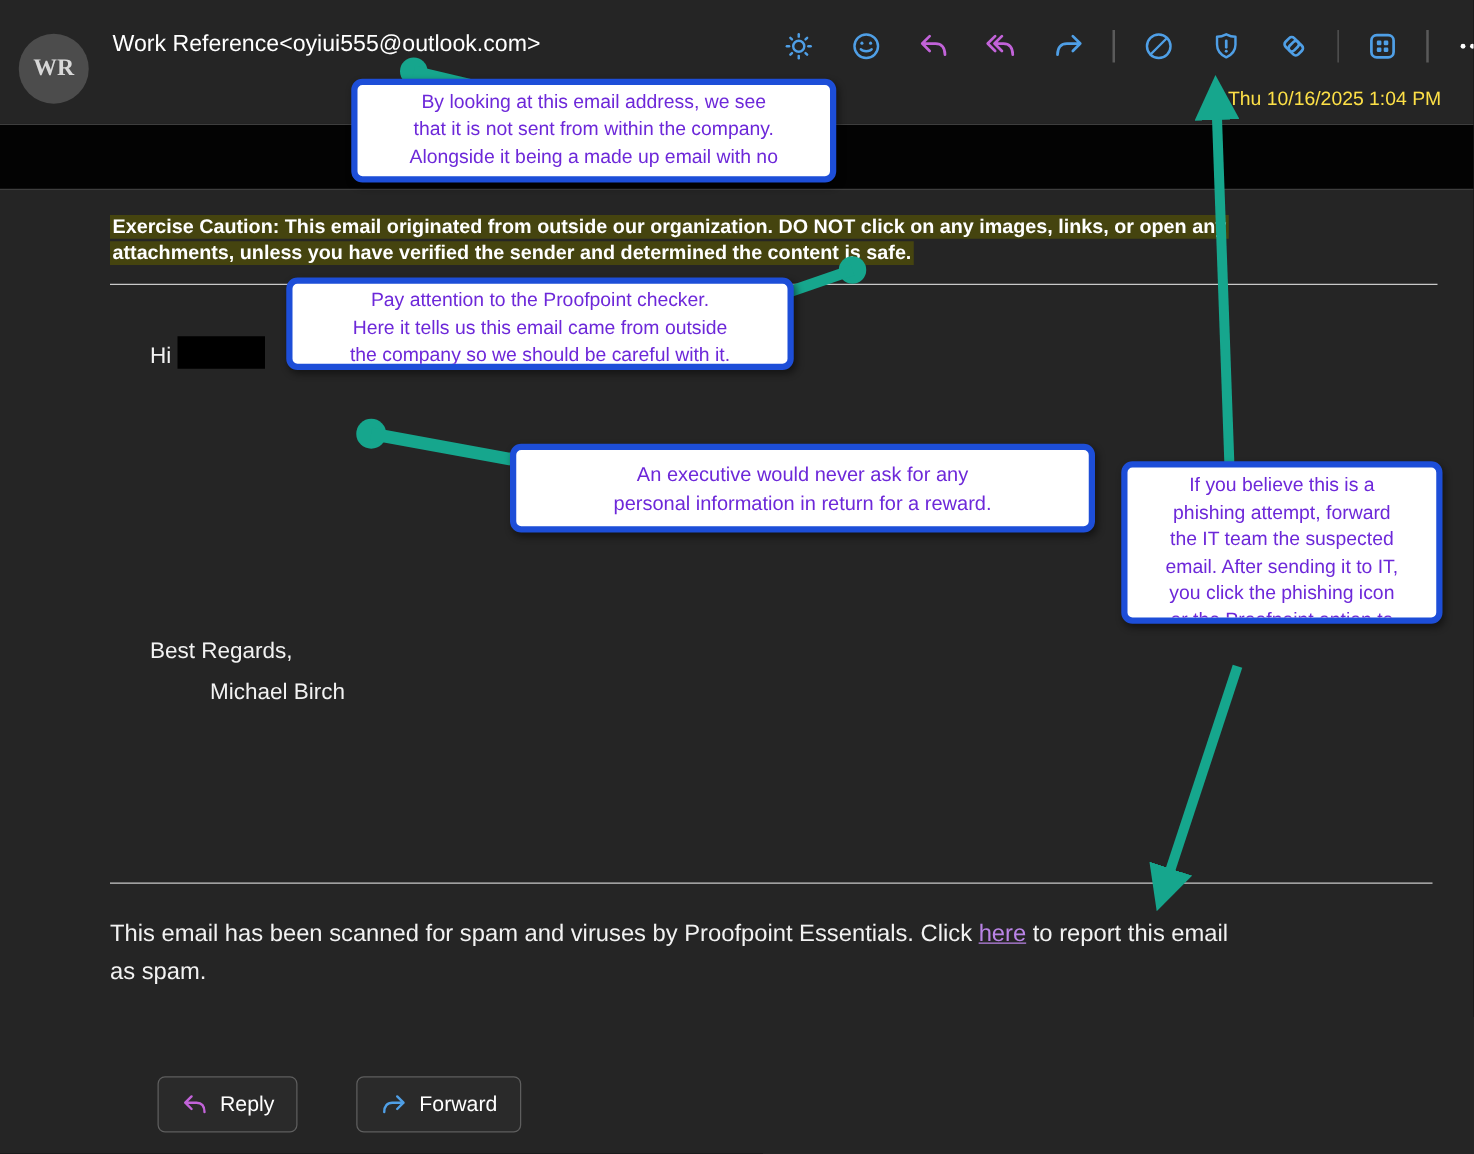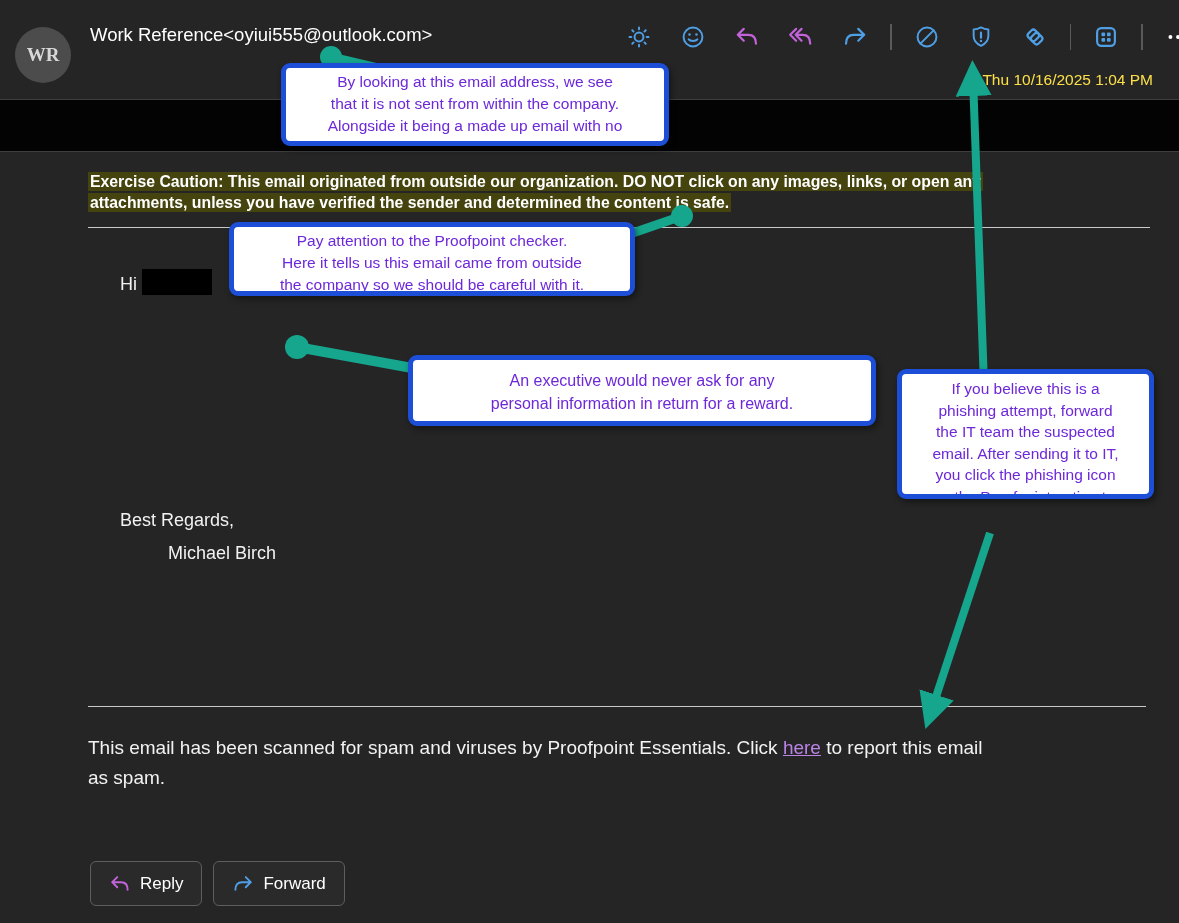--- a/index.html
+++ b/index.html
@@ -41,21 +41,21 @@
   .signature{position:absolute;left:120px;top:543px;font-size:18px;color:#f2f2f2;margin-left:48px;}
 
   
   .scan{position:absolute;left:88px;top:733px;width:1070px;font-size:19px;line-height:30px;color:#f2f2f2;}
   .scan a{color:#ba84e6;text-decoration:underline;cursor:pointer;}
   .scan .second-line{display:block;}
 
   .btn-row{position:absolute;left:90px;top:861px;display:flex;gap:11px;}
   .btn{display:flex;align-items:center;gap:9px;height:45px;padding:0 18px;border:1px solid #5e5e5e;
        border-radius:6px;background:#2a2a2a;font-size:17px;color:#fff;cursor:pointer;
-       font-family:"Liberation Sans",sans-serif;}
+       font-family:"Liberation Sans",sans-serif;margin-left:36px;}
 
   
   .overlay-svg{position:absolute;left:0;top:0;z-index:5;pointer-events:none;}
   .callout{position:absolute;background:#fff;border:5px solid #1d4ed8;border-radius:9px;color:#6d28d9;
            text-align:center;white-space:pre-line;z-index:6;box-sizing:border-box;overflow:hidden;
            box-shadow:2px 3px 6px rgba(0,0,0,.45);}
   #co-sender{left:281px;top:63px;width:388px;height:83px;font-size:15.5px;line-height:22px;padding:3px 6px;}
   #co-proofpoint{left:229px;top:222px;width:406px;height:74px;font-size:15.5px;line-height:22px;padding:3px 6px;}
   #co-reward{left:408px;top:355px;width:468px;height:71px;font-size:16px;line-height:23px;padding:9px 6px 0;}
   #co-phishing{left:897px;top:369px;width:257px;height:130px;font-size:15.5px;line-height:21.5px;padding:4px 4px;}

